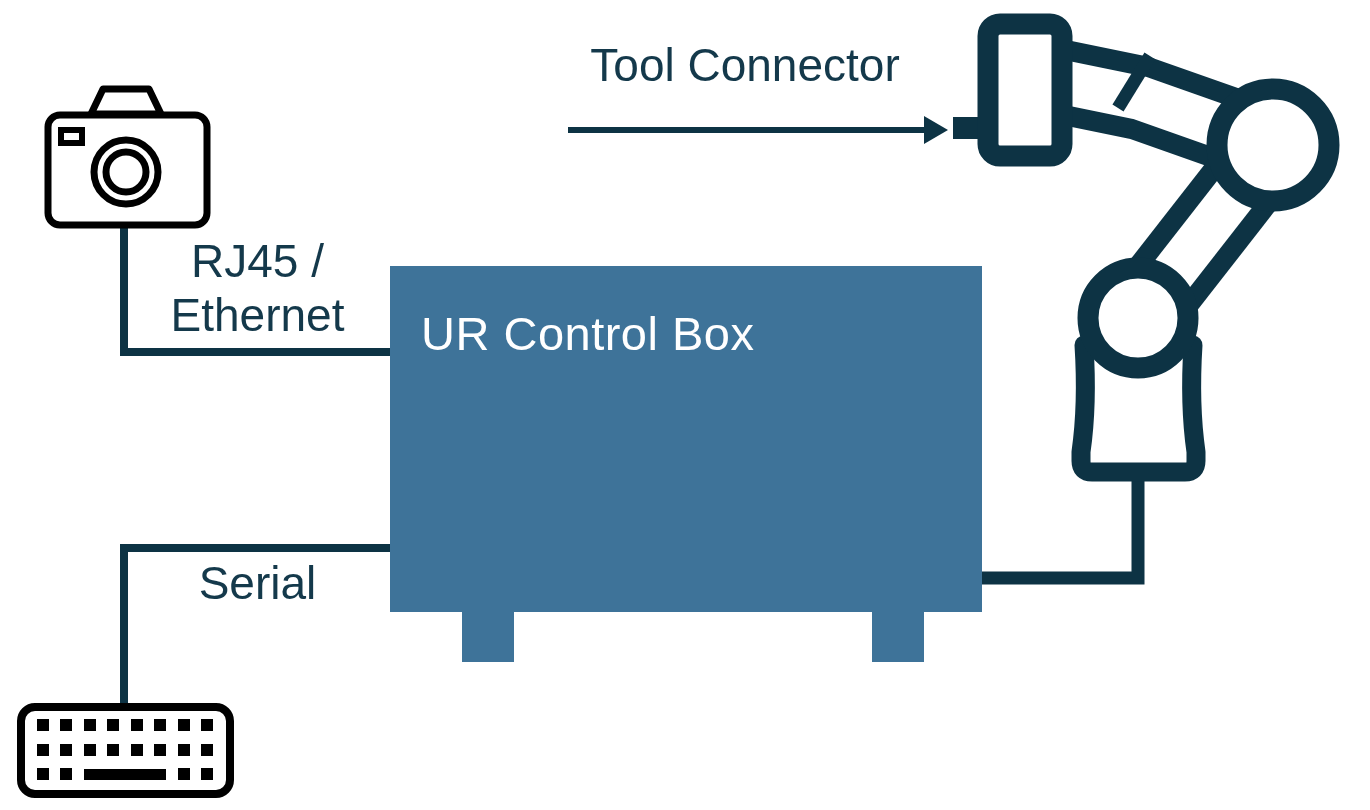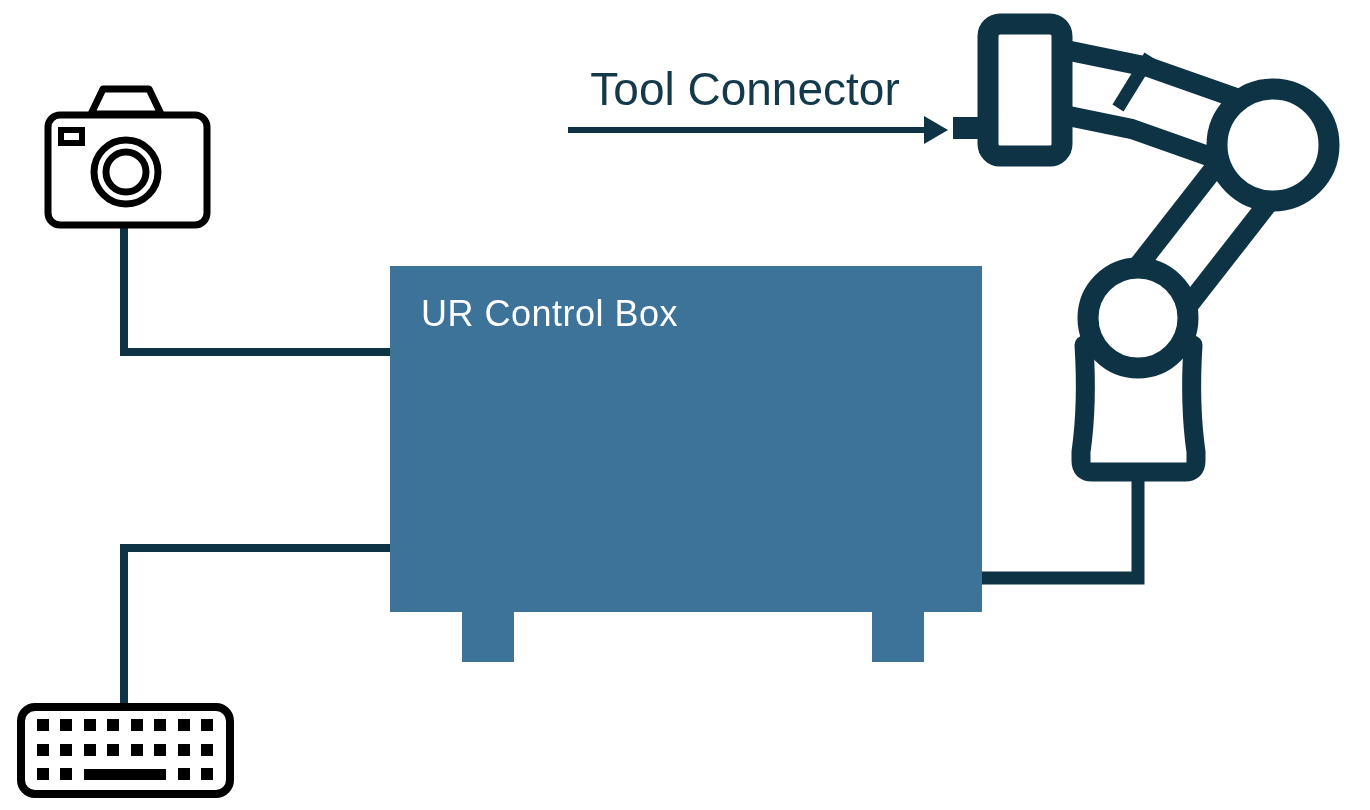--- a/index.html
+++ b/index.html
@@ -11,30 +11,30 @@
     overflow:hidden;
   }
   .canvas svg{position:absolute;left:0;top:0;}
   .label{
     position:absolute;
     color:var(--c-label,#14394B);
     font-size:46px;
     line-height:54px;
     text-align:center;
     white-space:nowrap;
-    margin-top:24px;
   }
   .box-label{
     position:absolute;
     color:var(--c-boxlabel,#fff);
-    font-size:36px;
+    font-size:47px;
     line-height:44px;
     font-weight:400;
     letter-spacing:.5px;
     white-space:nowrap;
+    margin-top:20px;
   }
   
   .s-dark{stroke:var(--c-dark,#0D3344);}
   .f-dark{fill:var(--c-dark,#0D3344);}
   .s-black{stroke:var(--c-black,#000);}
   .f-black{fill:var(--c-black,#000);}
   .f-white{fill:var(--c-bg,#fff);}
   .s-white{stroke:var(--c-bg,#fff);}
   .f-box{fill:var(--c-box,#3E7399);}
   .nofill{fill:none;}
@@ -121,19 +121,24 @@
       <path class="s-dark f-white" stroke-width="19" stroke-linejoin="round" d="M 1084 345 C 1087 392 1085 424 1081 452 L 1081 461 Q 1081 472 1092 472 L 1185 472 Q 1196 472 1196 461 L 1196 452 C 1192 424 1190 392 1193 345 Z"></path>
 
       <circle class="s-dark f-white" cx="1138" cy="318" r="50" stroke-width="21"></circle>
 
       <rect class="s-dark f-white" x="988" y="24" width="74" height="132" rx="12" stroke-width="21"></rect>
     </g>
   </svg>
 
   <div class="label" style="left:540px;top:38px;width:410px;">Tool Connector</div>
 
+  <div style="position:absolute;left:155px;top:234px;width:205px;">
+    <div class="label" style="position:static;">RJ45 /</div>
+    <div class="label" style="position:static;">Ethernet</div>
+  </div>
 
   <div style="position:absolute;left:155px;top:556px;width:205px;">
+    <div class="label" style="position:static;">Serial</div>
   </div>
 
   <div class="box-label" style="left:421px;top:292px;">UR Control Box</div>
 
 </div>
 
 </body></html>

